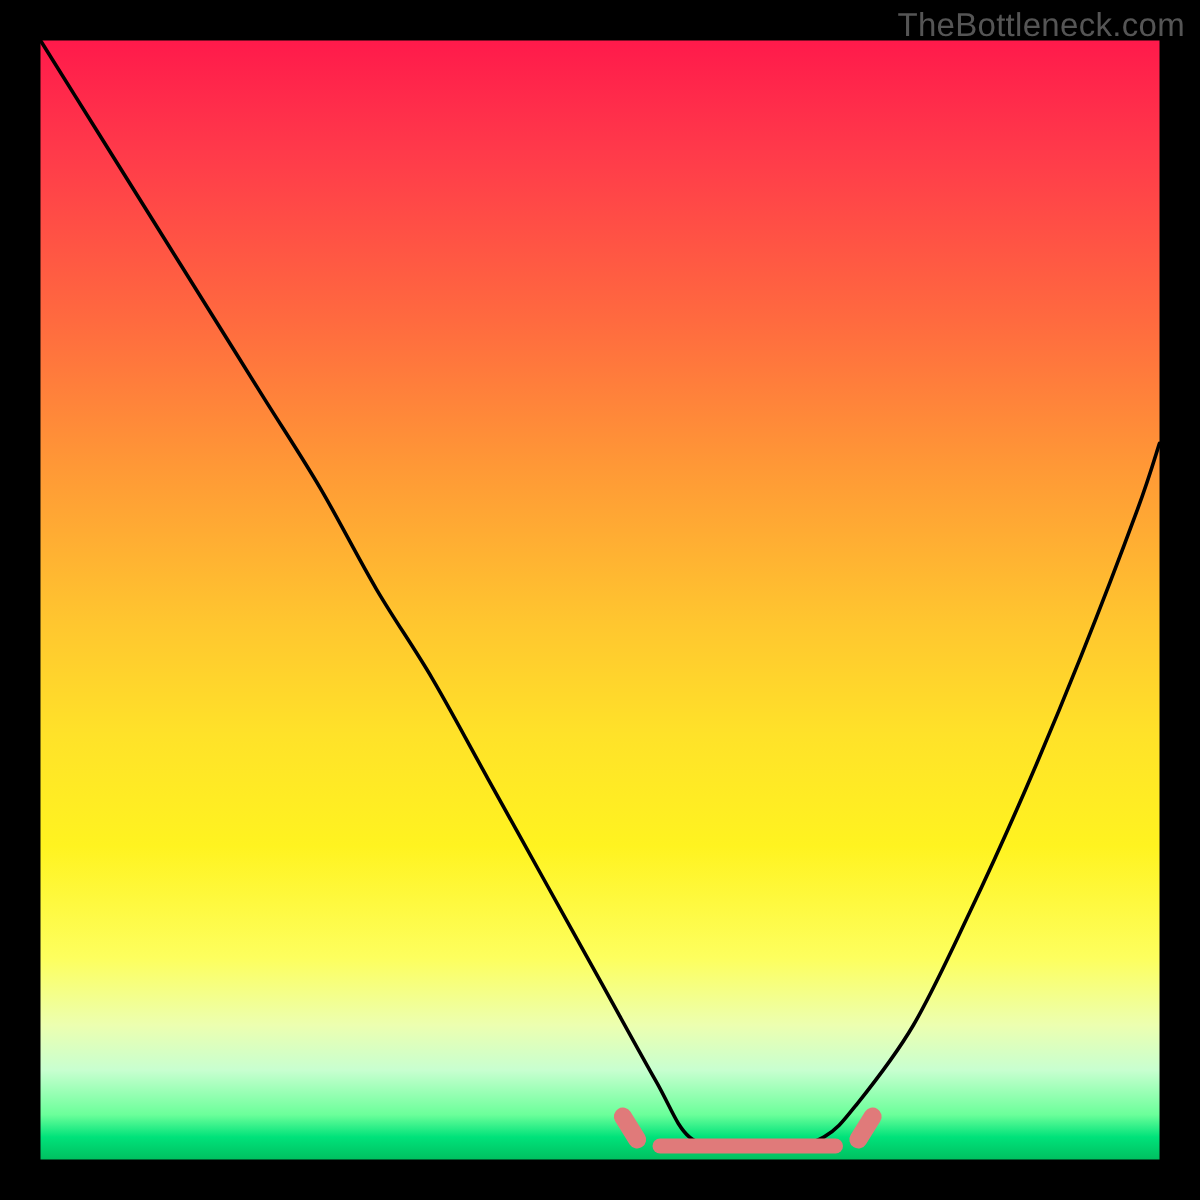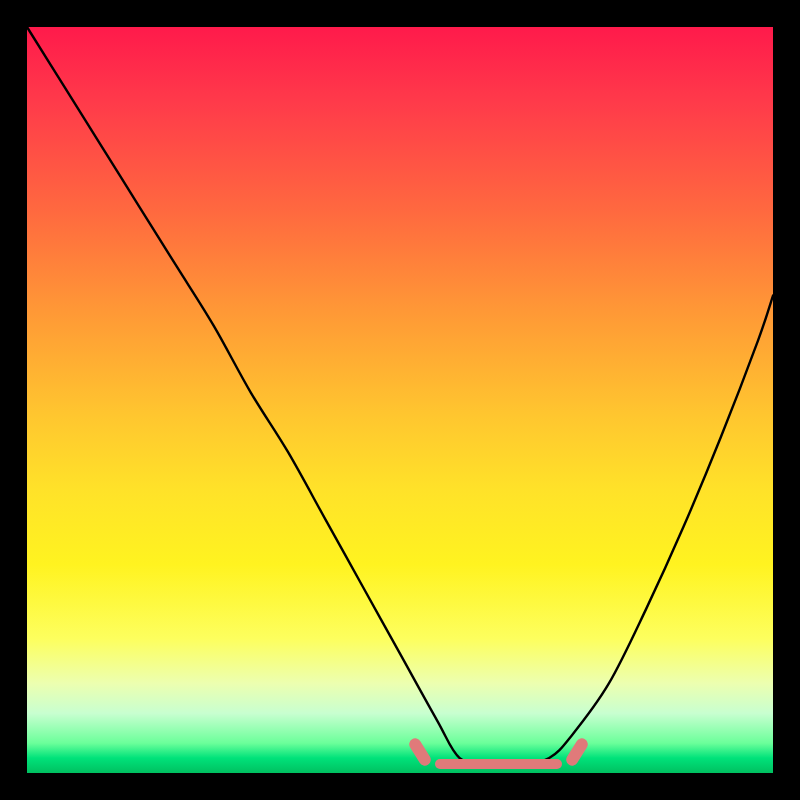--- a/index.html
+++ b/index.html
@@ -62,20 +62,21 @@
   .notch {
     position: absolute;
     background: #e07a7a;
     border-radius: 6px;
   }
 </style>
 </head>
 <body>
 
 <div class="frame">
+  <div class="watermark">TheBottleneck.com</div>
 
   <div class="plot-area">
 
     <svg class="curve" viewBox="0 0 746 746" preserveAspectRatio="none">
       <path id="curve-path" d="M 0,0 C 6.216666666666668,9.946666666666658 24.866666666666667,39.78666666666662 37.300000000000004,59.67999999999995 C 49.73333333333334,79.57333333333328 62.16666666666668,99.46666666666668 74.60000000000001,119.36000000000001 C 87.03333333333335,139.25333333333336 99.46666666666665,159.14666666666665 111.89999999999999,179.03999999999996 C 124.33333333333333,198.93333333333328 136.76666666666668,218.82666666666663 149.20000000000002,238.71999999999997 C 161.63333333333335,258.61333333333334 174.06666666666666,277.2633333333334 186.5,298.40000000000003 C 198.93333333333334,319.5366666666667 211.36666666666665,344.40333333333336 223.79999999999998,365.54 C 236.23333333333332,386.6766666666667 248.66666666666663,404.08333333333337 261.09999999999997,425.22 C 273.5333333333333,446.3566666666667 285.9666666666667,469.98 298.40000000000003,492.36 C 310.83333333333337,514.74 323.26666666666665,537.12 335.7,559.5 C 348.1333333333333,581.88 360.56666666666666,604.26 373,626.64 C 385.43333333333334,649.02 400.35333333333335,676.3733333333333 410.3,693.78 C 420.24666666666667,711.1866666666666 423.97666666666663,723.62 432.67999999999995,731.08 C 441.38333333333327,738.5400000000001 452.5733333333333,737.2966666666666 462.52,738.54 C 472.46666666666664,739.7833333333333 482.41333333333336,739.7833333333333 492.36,738.54 C 502.3066666666667,737.2966666666666 513.4966666666666,736.0533333333334 522.1999999999999,731.08 C 530.9033333333333,726.1066666666667 534.6333333333333,721.1333333333334 544.58,708.7 C 554.5266666666668,696.2666666666667 569.4466666666667,677.6166666666667 581.88,656.48 C 594.3133333333333,635.3433333333334 606.7466666666667,607.99 619.18,581.88 C 631.6133333333332,555.77 644.0466666666666,528.4166666666666 656.48,499.82 C 668.9133333333334,471.22333333333336 681.3466666666668,441.3833333333333 693.7800000000001,410.3 C 706.2133333333334,379.2166666666667 722.3766666666668,336.9433333333334 731.08,313.32000000000005 C 739.7833333333333,289.6966666666667 743.5133333333333,276.02 746,268.56" fill="none" stroke="#000" stroke-width="2.4" stroke-linecap="round" stroke-linejoin="round"></path>
     </svg>
 
     <div id="notch-left" class="notch" style="left: 386.76px; top: 710px; width: 12px; height: 30px; transform: rotate(-32deg);"></div>
     <div id="notch-floor" class="notch" style="left: 407.76px; top: 732px; width: 127.36px; height: 10px;"></div>
     <div id="notch-right" class="notch" style="left: 544.12px; top: 710px; width: 12px; height: 30px; transform: rotate(32deg);"></div>

